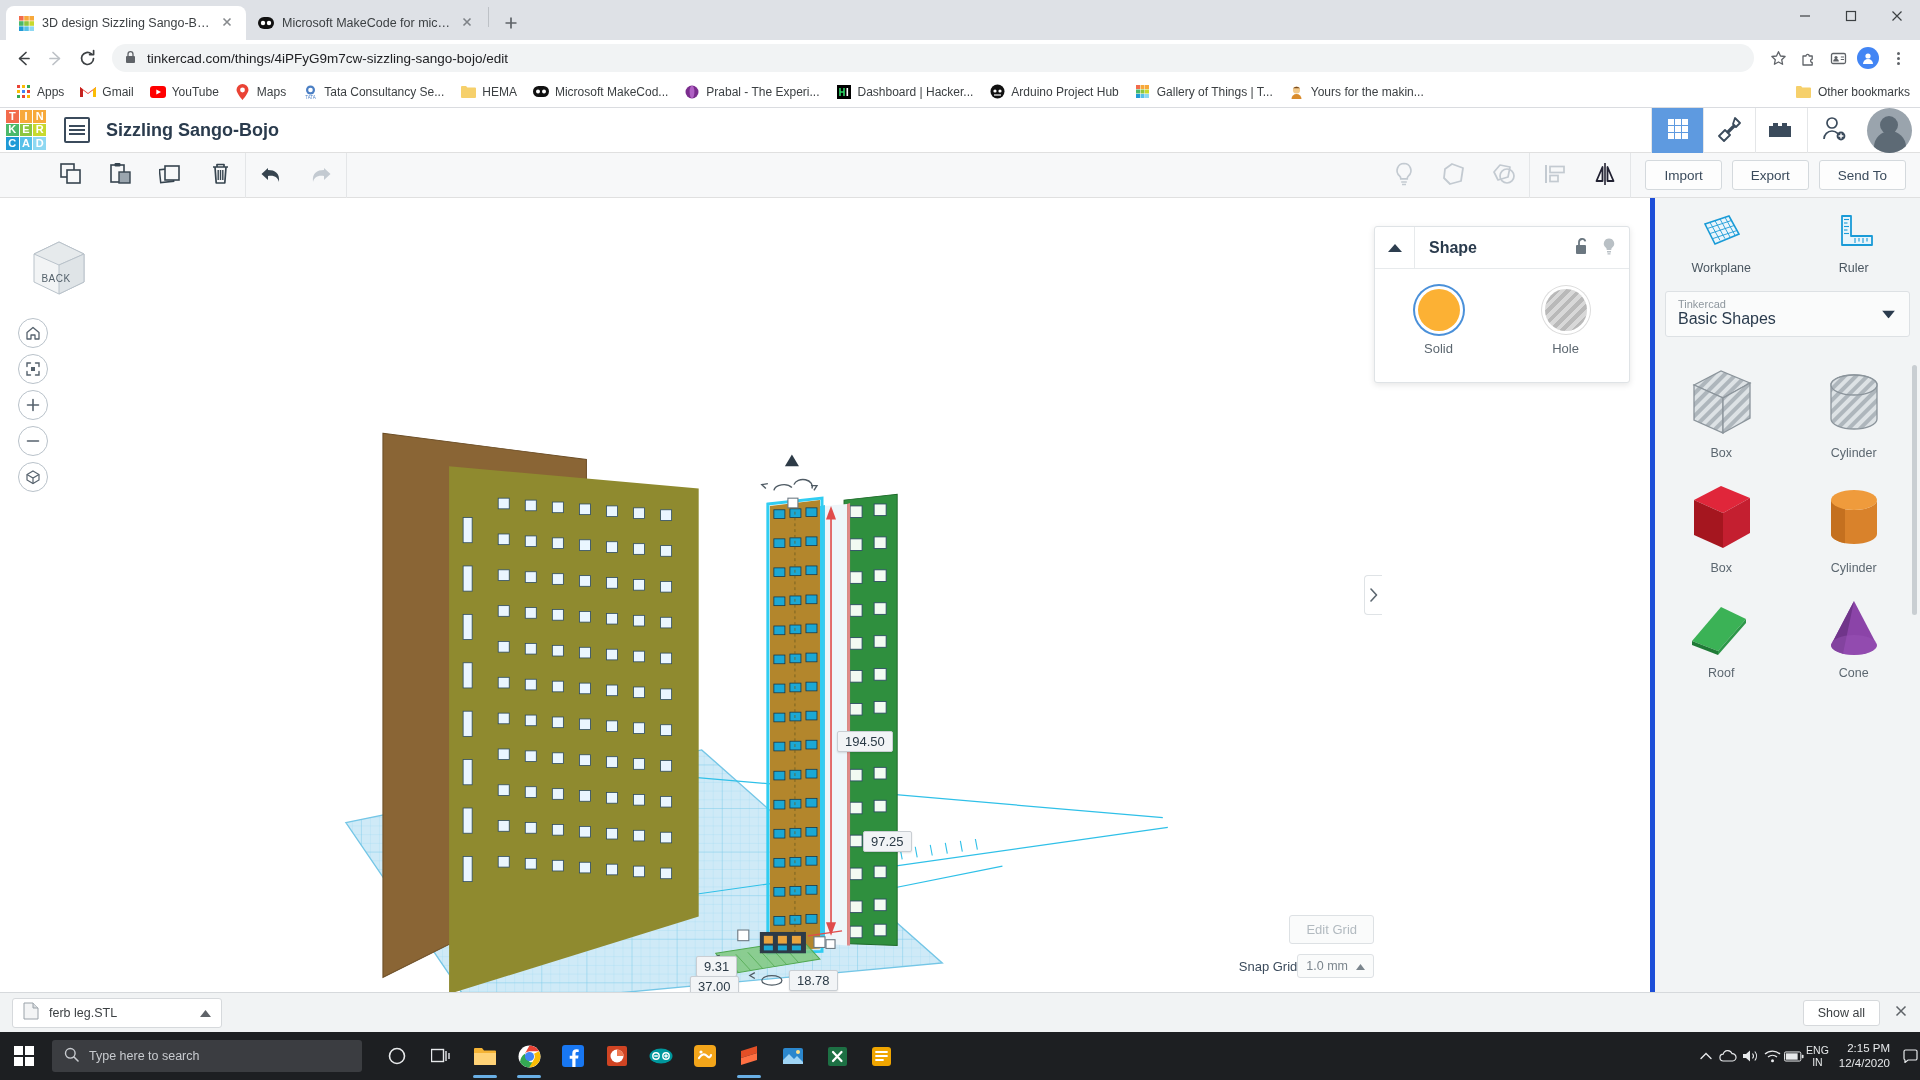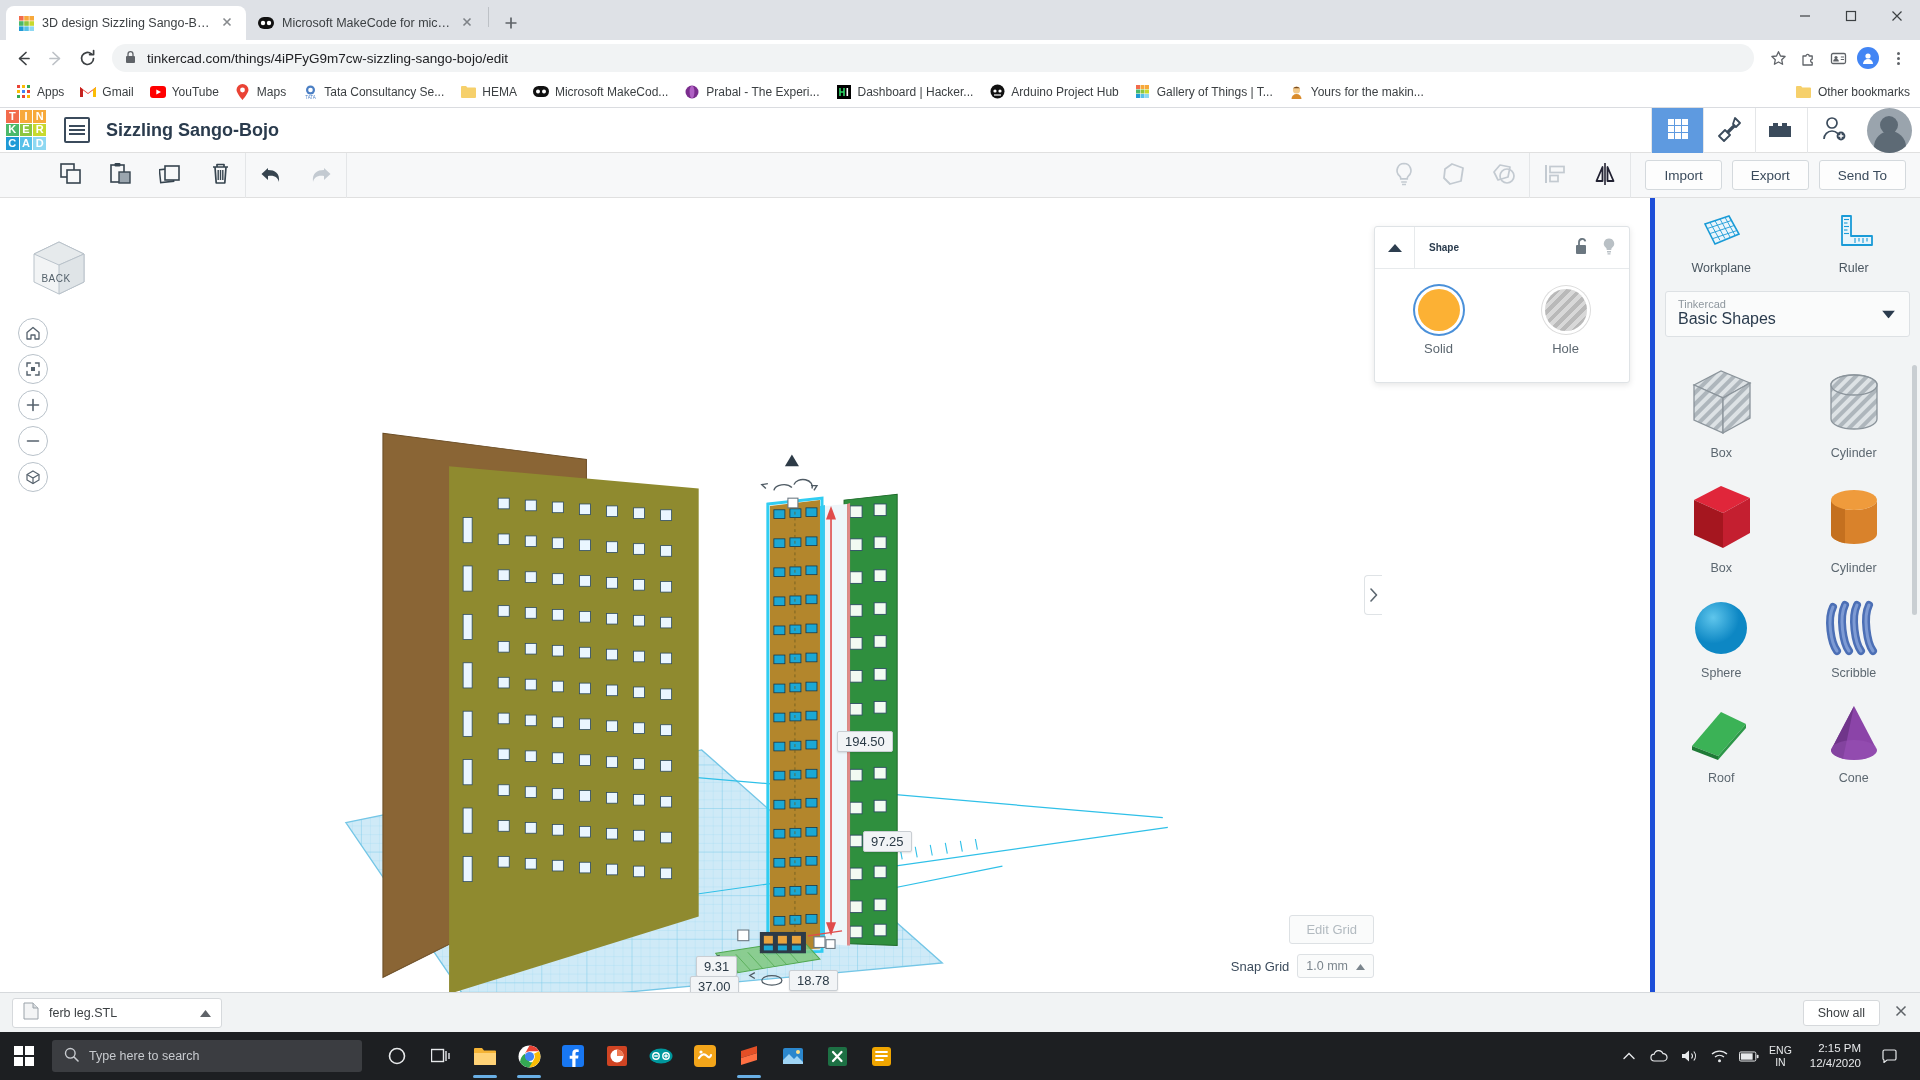--- a/index.html
+++ b/index.html
@@ -120,21 +120,21 @@
   }
 
   
   .shape-panel {
     position: absolute; right: 20px; top: 28px; width: 256px;
     background: #fff; border: 1px solid #dfe3e6; border-radius: 3px;
     box-shadow: 0 2px 6px rgba(0,0,0,.1); z-index: 20;
   }
   .sp-head { height: 42px; display: flex; align-items: center; border-bottom: 1px solid #e7eaec; }
   .sp-collapse { width: 40px; height: 42px; display: flex; align-items: center; justify-content: center; border-right: 1px solid #e7eaec; color: #2d3e4f; }
-  .sp-title { font-size: 10px; color: #2a3b4d; font-weight: 600; margin-left: 14px; }
+  .sp-title { font-size: 16px; color: #2a3b4d; font-weight: 600; margin-left: 14px; }
   .sp-head-icons { margin-left: auto; display: flex; gap: 10px; padding-right: 12px; color: #6b7780; }
   .sp-body { padding: 20px 0 26px; display: flex; }
   .sp-opt { flex: 1; display: flex; flex-direction: column; align-items: center; gap: 10px; }
   .swatch-solid {
     width: 42px; height: 42px; border-radius: 50%; background: #fcb134;
     box-shadow: 0 0 0 3px #fff, 0 0 0 5px #4a90d9;
   }
   .swatch-hole {
     width: 42px; height: 42px; border-radius: 50%;
     background: repeating-linear-gradient(-45deg, #b9b9b9 0 4px, #d8d8d8 4px 8px);
@@ -168,21 +168,21 @@
   .sb-item { flex: 1; display: flex; flex-direction: column; align-items: center; gap: 4px; padding: 14px 0 8px; }
   .sb-item-lab { font-size: 12.5px; color: #5c6770; }
   .sb-scroll { position: absolute; right: 3px; top: 18px; width: 5px; height: 250px; background: #c9ced2; border-radius: 3px; }
 
   
   .grid-ctrls { position: absolute; right: 276px; bottom: 14px; text-align: right; z-index: 12; }
   .edit-grid-btn {
     border: 1px solid #dde1e4; background: #fafbfb; color: #b2bac0;
     font-size: 13px; padding: 6px 16px; border-radius: 3px; font-family: "Liberation Sans", sans-serif; margin-left: 27px;
   }
-  .snap-row { display: flex; align-items: center; justify-content: flex-end; gap: 8px; margin-top: 10px; }
+  .snap-row { display: flex; align-items: center; justify-content: flex-end; margin-top: 10px; }
   .snap-lab { font-size: 13px; color: #3b4b5c; }
   .snap-sel {
     border: 1px solid #dde1e4; background: #fafbfb; color: #7b858d; font-size: 12.5px;
     padding: 4px 8px; border-radius: 3px; display: flex; align-items: center; gap: 8px;
   }
 
   
   .dlbar {
     height: 40px; background: #f1f3f4; border-top: 1px solid #d6d9dc;
     display: flex; align-items: center; padding: 0 12px; flex: none; position: relative;
@@ -207,21 +207,21 @@
     width: 310px; height: 32px; background: #3b3d41; border-radius: 3px;
     display: flex; align-items: center; gap: 10px; padding: 0 12px; margin-left: 4px;
   }
   .tb-search span { font-size: 12.5px; color: #c8cbcf; }
   .tb-apps { display: flex; align-items: center; gap: 2px; margin-left: 14px; }
   .tb-app { width: 42px; height: 48px; display: flex; align-items: center; justify-content: center; position: relative; }
   .tb-app.run::after {
     content: ''; position: absolute; bottom: 2px; left: 9px; width: 24px; height: 3px;
     background: #69afe5; border-radius: 2px;
   }
-  .tray { margin-left: auto; display: flex; align-items: center; gap: 10px; padding-right: 21px; color: #e7e9eb; justify-content: center; }
+  .tray { margin-left: auto; display: flex; align-items: center; gap: 2px; padding-right: 0; color: #e7e9eb; justify-content: center; }
   .tray-lang { font-size: 10.5px; line-height: 1.15; text-align: center; color: #e7e9eb; }
   .tray-clock { font-size: 11.5px; line-height: 1.3; text-align: right; color: #e7e9eb; padding: 0 8px; }
   .tray-notif { width: 20px; height: 48px; display: flex; align-items: center; justify-content: center; }
 </style>
 </head>
 <body>
 
 <div class="browser">
 
   <div class="tabstrip">
@@ -1162,45 +1162,20 @@
                 <svg width="74" height="72" viewBox="0 0 74 72">
                   <path d="M14 18 a23 10 0 0 0 46 0 v34 a23 10 0 0 1 -46 0 z" fill="#d9822b"></path>
                   <path d="M14 18 v34 a23 10 0 0 0 14 9.2 V26 a23 10 0 0 1 -14 -8z" fill="#c4701f"></path>
                   <ellipse cx="37" cy="18" rx="23" ry="10" fill="#ef9b3c"></ellipse>
                 </svg>
               </span>
               <span class="sb-item-lab">Cylinder</span>
             </div>
           </div>
 
-          <div class="sb-row">
-            <div class="sb-item">
-              <span>
-                <svg width="74" height="62" viewBox="0 0 74 62">
-                  <defs>
-                      <radialGradient id="sg" cx="35%" cy="30%">
-                        <stop offset="0%" stop-color="#5fc6ec"></stop>
-                        <stop offset="100%" stop-color="#0d87c4"></stop>
-                      </radialGradient>
-                    </defs>
-                  <circle cx="37" cy="31" r="26" fill="url(#sg)"></circle>
-                </svg>
-              </span>
-              <span class="sb-item-lab">Sphere</span>
-            </div>
-            <div class="sb-item">
-              <span>
-                <svg width="74" height="62" viewBox="0 0 74 62">
-                  <path d="M16 10 C10 22 14 46 20 54 M28 8 C22 20 26 46 32 54 M40 8 C34 20 38 46 44 54 M52 8 C46 20 50 46 56 54" fill="none" stroke="#4c6fb5" stroke-width="8" stroke-linecap="round"></path>
-                  <path d="M16 10 C10 22 14 46 20 54 M28 8 C22 20 26 46 32 54 M40 8 C34 20 38 46 44 54 M52 8 C46 20 50 46 56 54" fill="none" stroke="#7e9bd4" stroke-width="3" stroke-linecap="round"></path>
-                </svg>
-              </span>
-              <span class="sb-item-lab">Scribble</span>
-            </div>
-          </div>
 
           <div class="sb-row">
             <div class="sb-item">
               <span>
                 <svg width="74" height="62" viewBox="0 0 74 62">
                   <polygon points="8,44 37,10 62,22 34,54" fill="#3bb256"></polygon>
                   <polygon points="8,44 34,54 34,58 8,48" fill="#1f7a36"></polygon>
                   <polygon points="34,54 62,22 62,26 34,58" fill="#2d9748"></polygon>
                 </svg>
               </span>

